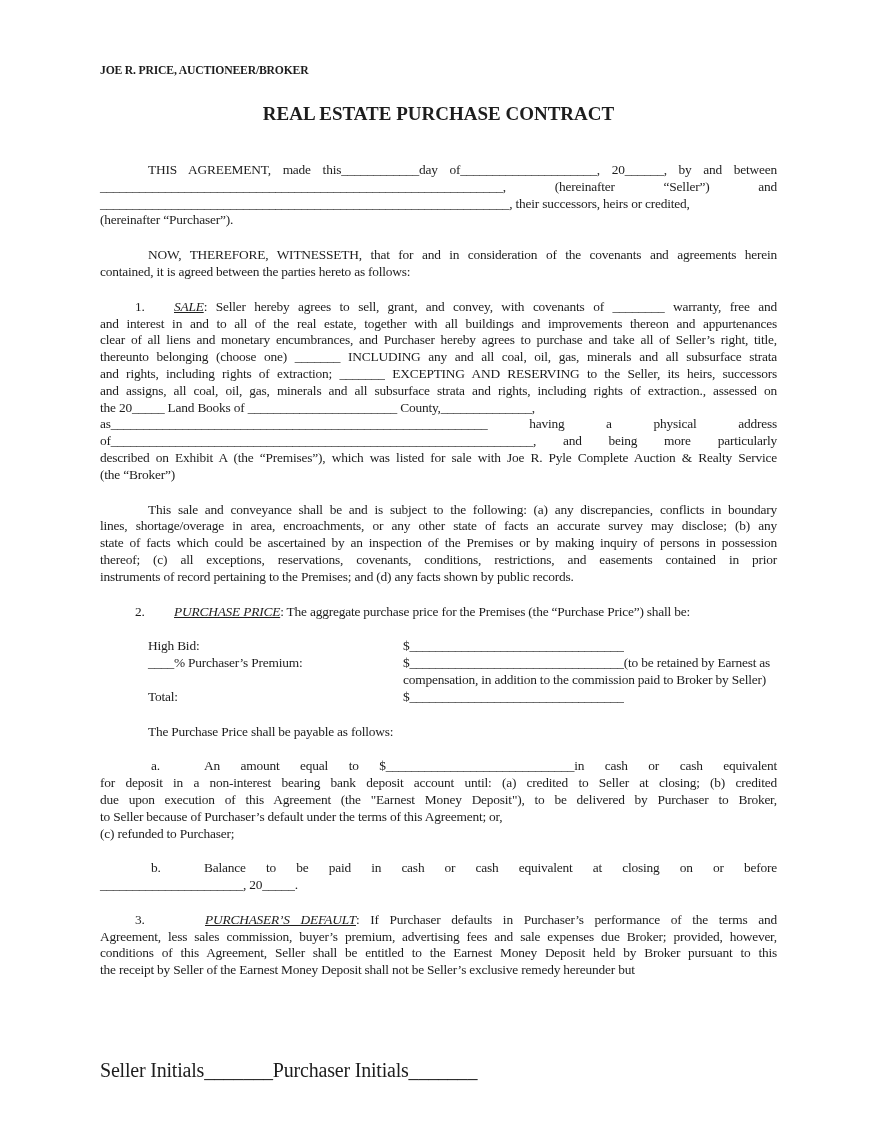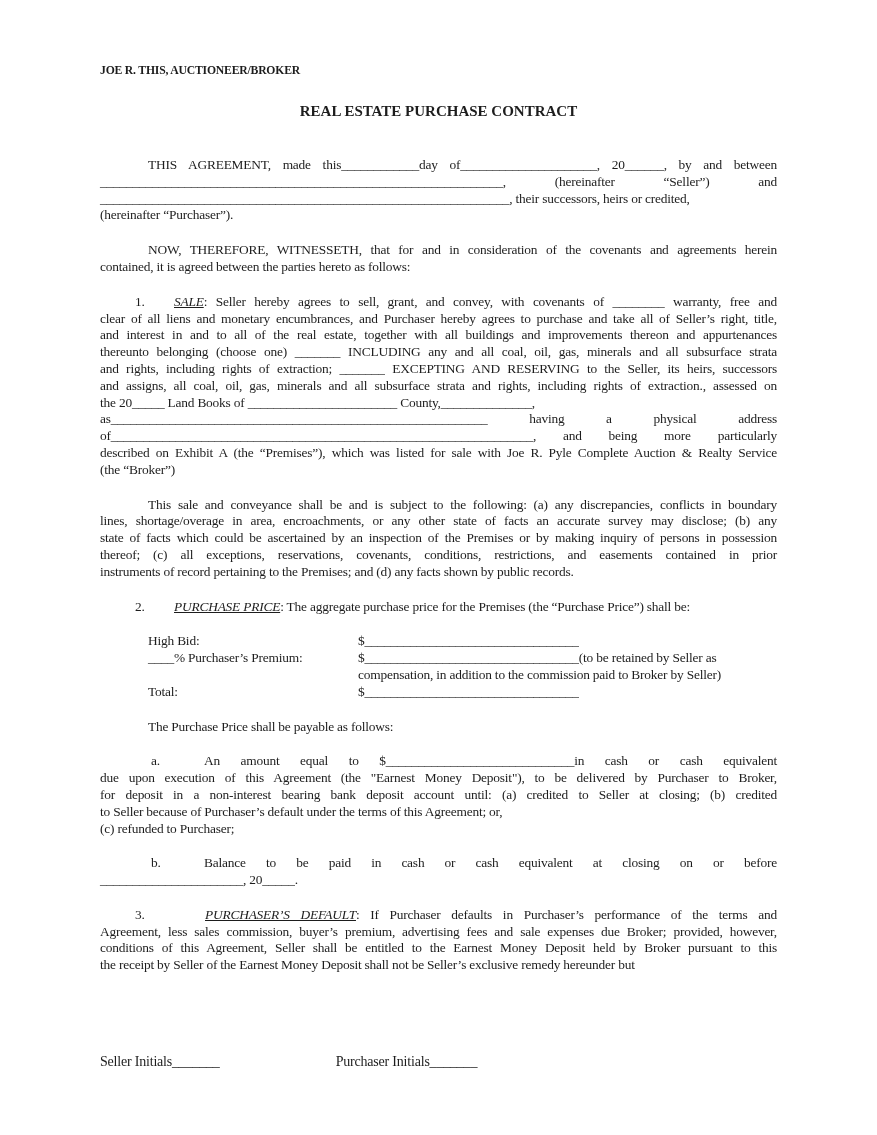--- a/index.html
+++ b/index.html
@@ -3,62 +3,62 @@
 <meta charset="utf-8">
 <style>
   html,body{margin:0;padding:0;}
   body{
     width:877px;height:1135px;background:#ffffff;color:#1d1d1d;
     font-family:"Liberation Serif","DejaVu Serif",serif;
     font-size:13.4px;letter-spacing:-0.2px;overflow:hidden;
   }
   .page{padding:64px 100px 0 100px;}
   .broker{font-weight:bold;font-size:11.7px;}
-  .title{font-weight:bold;font-size:15px;text-align:center;margin-top:26px;letter-spacing:0;}
+  .title{font-weight:bold;font-size:19px;text-align:center;margin-top:26px;letter-spacing:0;}
   .para{margin-top:18px;}
   .p-first{margin-top:37px;}
   .ln{line-height:16.8px;white-space:nowrap;}
   .jl{text-align:justify;text-align-last:justify;}
   .ind{text-indent:48px;}
   .sec{padding-left:35px;}
   .num{display:inline-block;width:39px;}
   .numw{display:inline-block;width:53px;}
   .numw3{display:inline-block;width:70px;}
   .u{text-decoration:underline;font-style:italic;}
   .sub{}
   .subfirst{padding-left:51px;}
   .price{margin-left:48px;margin-top:18px;}
-  .prow{display:flex;}
+  .prow{display:flex;gap:45px;}
   .prow span{line-height:16.8px;white-space:nowrap;}
   .plabel{width:210px;flex:none;}
   .pvalue{flex:1;}
-  .footer{margin-top:80px;display:flex;font-size:14px;}
-  .purch{margin-left:116px;}
+  .footer{margin-top:80px;display:flex;font-size:20px;}
+  .purch{}
 </style>
 </head>
 <body>
 
 <div class="page">
-  <div class="broker">JOE R. THIS, AUCTIONEER/BROKER</div>
+  <div class="broker">JOE R. PRICE, AUCTIONEER/BROKER</div>
   <div class="title">REAL ESTATE PURCHASE CONTRACT</div>
 
   <div class="para p-first">
       <div class="ln jl ind"><span>THIS AGREEMENT, made this____________day of_____________________, 20______, by and between</span></div>
       <div class="ln jl"><span>______________________________________________________________, (hereinafter “Seller”) and</span></div>
       <div class="ln"><span>_______________________________________________________________, their successors, heirs or credited,</span></div>
       <div class="ln"><span>(hereinafter “Purchaser”).</span></div>
     </div>
   <div class="para">
       <div class="ln jl ind"><span>NOW, THEREFORE, WITNESSETH, that for and in consideration of the covenants and agreements herein</span></div>
       <div class="ln"><span>contained, it is agreed between the parties hereto as follows:</span></div>
     </div>
   <div class="para">
       <div class="ln jl sec"><span class="num">1.</span><span class="u">SALE</span><span>: Seller hereby agrees to sell, grant, and convey, with covenants of ________ warranty, free and</span></div>
+      <div class="ln jl"><span>and interest in and to all of the real estate, together with all buildings and improvements thereon and appurtenances</span></div>
       <div class="ln jl"><span>clear of all liens and monetary encumbrances, and Purchaser hereby agrees to purchase and take all of Seller’s right, title,</span></div>
-      <div class="ln jl"><span>and interest in and to all of the real estate, together with all buildings and improvements thereon and appurtenances</span></div>
       <div class="ln jl"><span>thereunto belonging (choose one) _______ INCLUDING any and all coal, oil, gas, minerals and all subsurface strata</span></div>
       <div class="ln jl"><span>and rights, including rights of extraction; _______ EXCEPTING AND RESERVING to the Seller, its heirs, successors</span></div>
       <div class="ln jl"><span>and assigns, all coal, oil, gas, minerals and all subsurface strata and rights, including rights of extraction., assessed on</span></div>
       <div class="ln"><span>the 20_____ Land Books of _______________________ County,______________,</span></div>
       <div class="ln jl"><span>as__________________________________________________________ having a physical address</span></div>
       <div class="ln jl"><span>of_________________________________________________________________, and being more particularly</span></div>
       <div class="ln jl"><span>described on Exhibit A (the “Premises”), which was listed for sale with Joe R. Pyle Complete Auction &amp; Realty Service</span></div>
       <div class="ln"><span>(the “Broker”)</span></div>
     </div>
   <div class="para">
@@ -72,39 +72,39 @@
       <div class="ln sec"><span class="num">2.</span><span class="u">PURCHASE PRICE</span><span>: The aggregate purchase price for the Premises (the “Purchase Price”) shall be:</span></div>
     </div>
 
   <div class="price">
     <div class="prow">
       <span class="plabel">High Bid:</span>
       <span class="pvalue">$_________________________________</span>
     </div>
     <div class="prow">
       <span class="plabel">____% Purchaser’s Premium:</span>
-      <span class="pvalue">$_________________________________(to be retained by Seller as</span>
+      <span class="pvalue">$_________________________________(to be retained by Earnest as</span>
     </div>
     <div class="prow">
       <span class="plabel"></span>
       <span class="pvalue">compensation, in addition to the commission paid to Broker by Seller)</span>
     </div>
     <div class="prow">
       <span class="plabel">Total:</span>
       <span class="pvalue">$_________________________________</span>
     </div>
   </div>
 
   <div class="para">
       <div class="ln ind"><span>The Purchase Price shall be payable as follows:</span></div>
     </div>
   <div class="para sub">
       <div class="ln jl subfirst"><span class="numw">a.</span><span>An amount equal to $_____________________________in cash or cash equivalent</span></div>
+      <div class="ln jl"><span>for deposit in a non-interest bearing bank deposit account until: (a) credited to Seller at closing; (b) credited</span></div>
       <div class="ln jl"><span>due upon execution of this Agreement (the "Earnest Money Deposit"), to be delivered by Purchaser to Broker,</span></div>
-      <div class="ln jl"><span>for deposit in a non-interest bearing bank deposit account until: (a) credited to Seller at closing; (b) credited</span></div>
       <div class="ln"><span>to Seller because of Purchaser’s default under the terms of this Agreement; or,</span></div>
       <div class="ln"><span>(c) refunded to Purchaser;</span></div>
     </div>
   <div class="para sub">
       <div class="ln jl subfirst"><span class="numw">b.</span><span>Balance to be paid in cash or cash equivalent at closing on or before</span></div>
       <div class="ln"><span>______________________, 20_____.</span></div>
     </div>
   <div class="para">
       <div class="ln jl sec"><span class="numw3">3.</span><span class="u">PURCHASER’S DEFAULT</span><span>: If Purchaser defaults in Purchaser’s performance of the terms and</span></div>
       <div class="ln jl"><span>Agreement, less sales commission, buyer’s premium, advertising fees and sale expenses due Broker; provided, however,</span></div>

